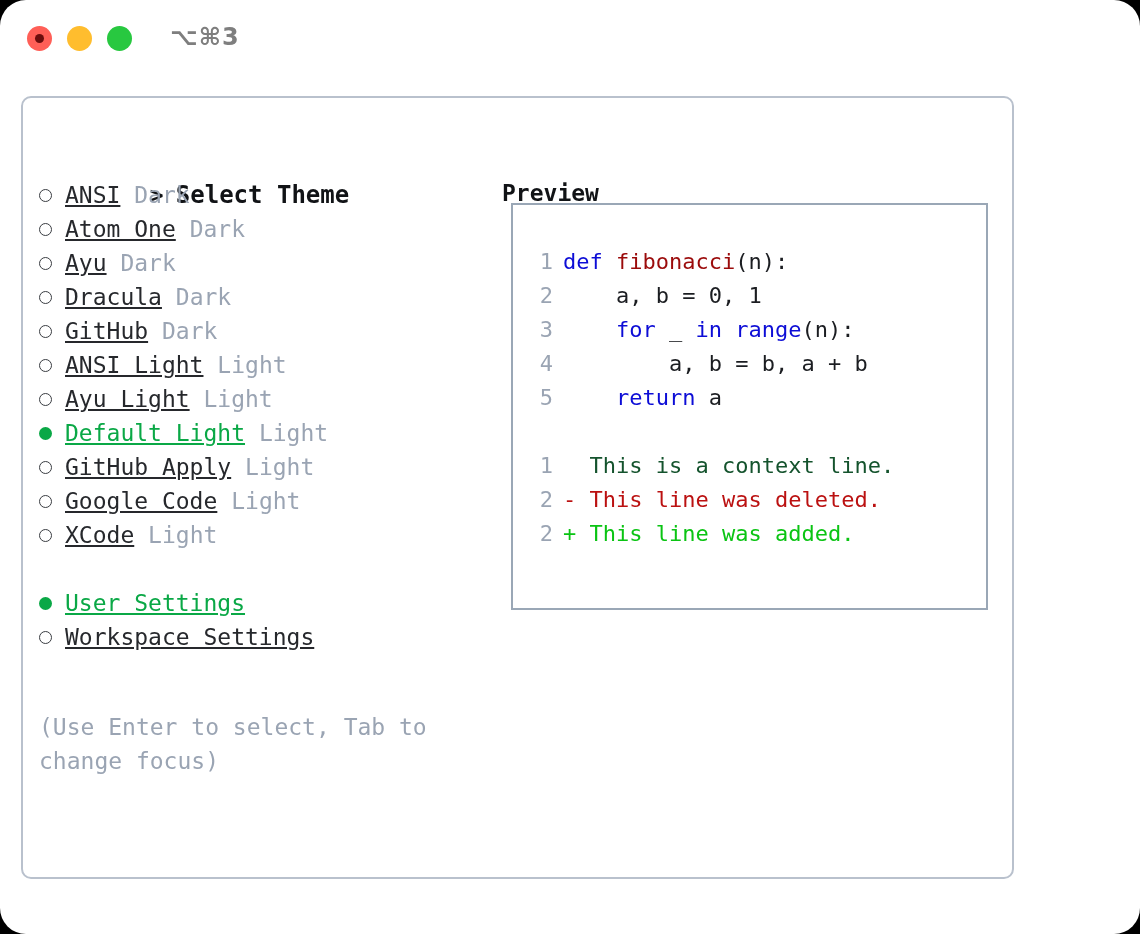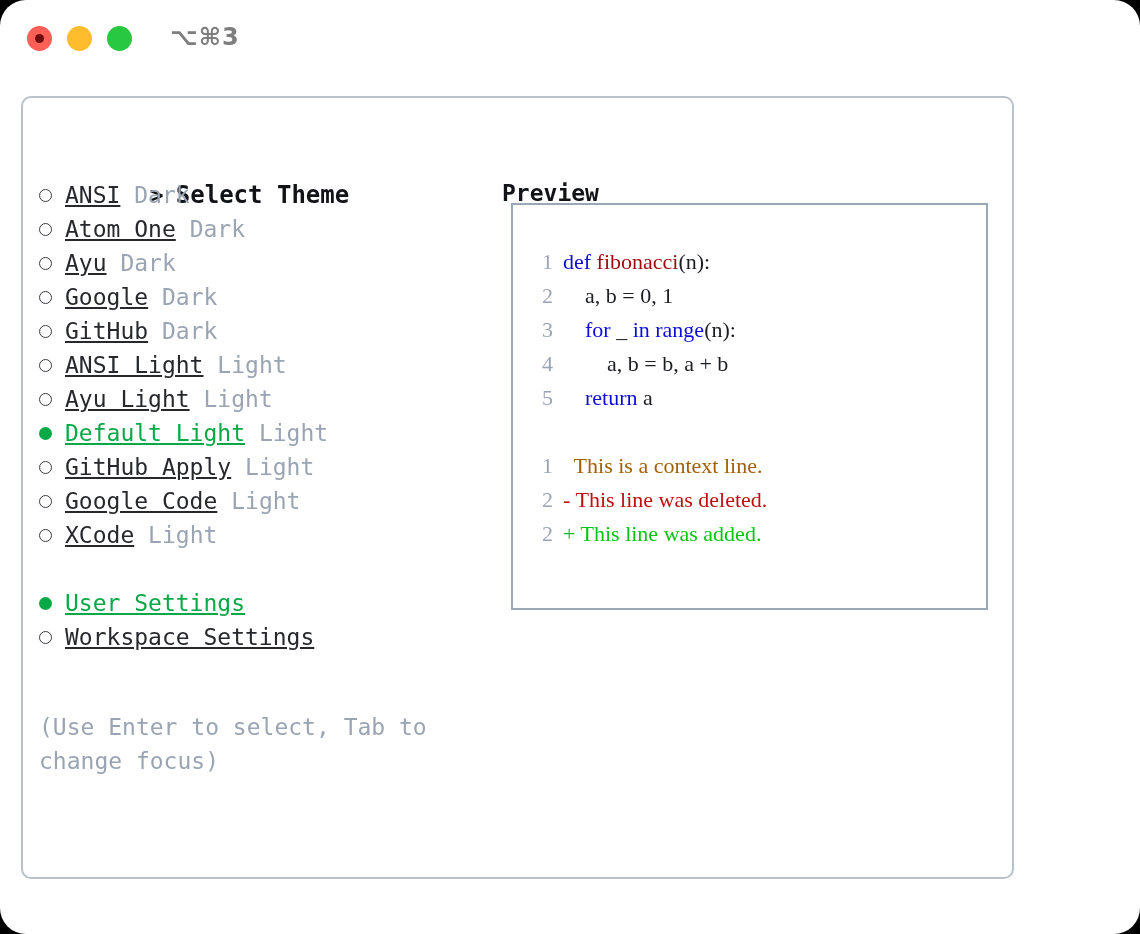--- a/index.html
+++ b/index.html
@@ -158,21 +158,20 @@
 
   #preview-box {
     position: absolute;
     left: 488px;
     top: 105px;
     width: 477px;
     height: 407px;
     border: 2px solid #9aa7b6;
     box-sizing: border-box;
     background: #ffffff;
-    font-family: Liberation Serif, serif;
   }
 
   #code {
     position: absolute;
     left: 18px;
     top: 40px;
     font-size: 22px;
     line-height: 34px;
     white-space: pre;
   }
@@ -180,21 +179,21 @@
   .ln {
     display: inline-block;
     width: 22px;
     text-align: right;
     color: #9aa4b3;
     margin-right: 10px;
   }
   .kw   { color: #0d0dd6; }
   .fn   { color: #9b0b0b; }
   .pl   { color: #1b1d21; }
-  .ctx  { color: #a16207; }
+  .ctx  { color: #14532d; }
   .del  { color: #bb1111; }
   .add  { color: #0ac413; }
   .blank { height: 34px; }
 </style>
 </head>
 <body>
 
 <div id="page">
 
   <div id="titlebar">
@@ -210,21 +209,21 @@
     <div id="left-col">
 
       <div class="row">
         <span class="marker chev">&gt;</span><span class="heading">Select Theme</span>
       </div>
 
       <div id="theme-list">
           <div class="row"><span class="marker"><span class="dot-empty"></span></span><span class="name">ANSI</span><span> </span><span class="tag">Dark</span></div>
           <div class="row"><span class="marker"><span class="dot-empty"></span></span><span class="name">Atom One</span><span> </span><span class="tag">Dark</span></div>
           <div class="row"><span class="marker"><span class="dot-empty"></span></span><span class="name">Ayu</span><span> </span><span class="tag">Dark</span></div>
-          <div class="row"><span class="marker"><span class="dot-empty"></span></span><span class="name">Google</span><span> </span><span class="tag">Dark</span></div>
+          <div class="row"><span class="marker"><span class="dot-empty"></span></span><span class="name">Dracula</span><span> </span><span class="tag">Dark</span></div>
           <div class="row"><span class="marker"><span class="dot-empty"></span></span><span class="name">GitHub</span><span> </span><span class="tag">Dark</span></div>
           <div class="row"><span class="marker"><span class="dot-empty"></span></span><span class="name">ANSI Light</span><span> </span><span class="tag">Light</span></div>
           <div class="row"><span class="marker"><span class="dot-empty"></span></span><span class="name">Ayu Light</span><span> </span><span class="tag">Light</span></div>
           <div class="row"><span class="marker"><span class="dot-filled"></span></span><span class="name sel">Default Light</span><span> </span><span class="tag">Light</span></div>
           <div class="row"><span class="marker"><span class="dot-empty"></span></span><span class="name">GitHub Apply</span><span> </span><span class="tag">Light</span></div>
           <div class="row"><span class="marker"><span class="dot-empty"></span></span><span class="name">Google Code</span><span> </span><span class="tag">Light</span></div>
           <div class="row"><span class="marker"><span class="dot-empty"></span></span><span class="name">XCode</span><span> </span><span class="tag">Light</span></div>
         </div>
 
       <div class="spacer-md"></div>

